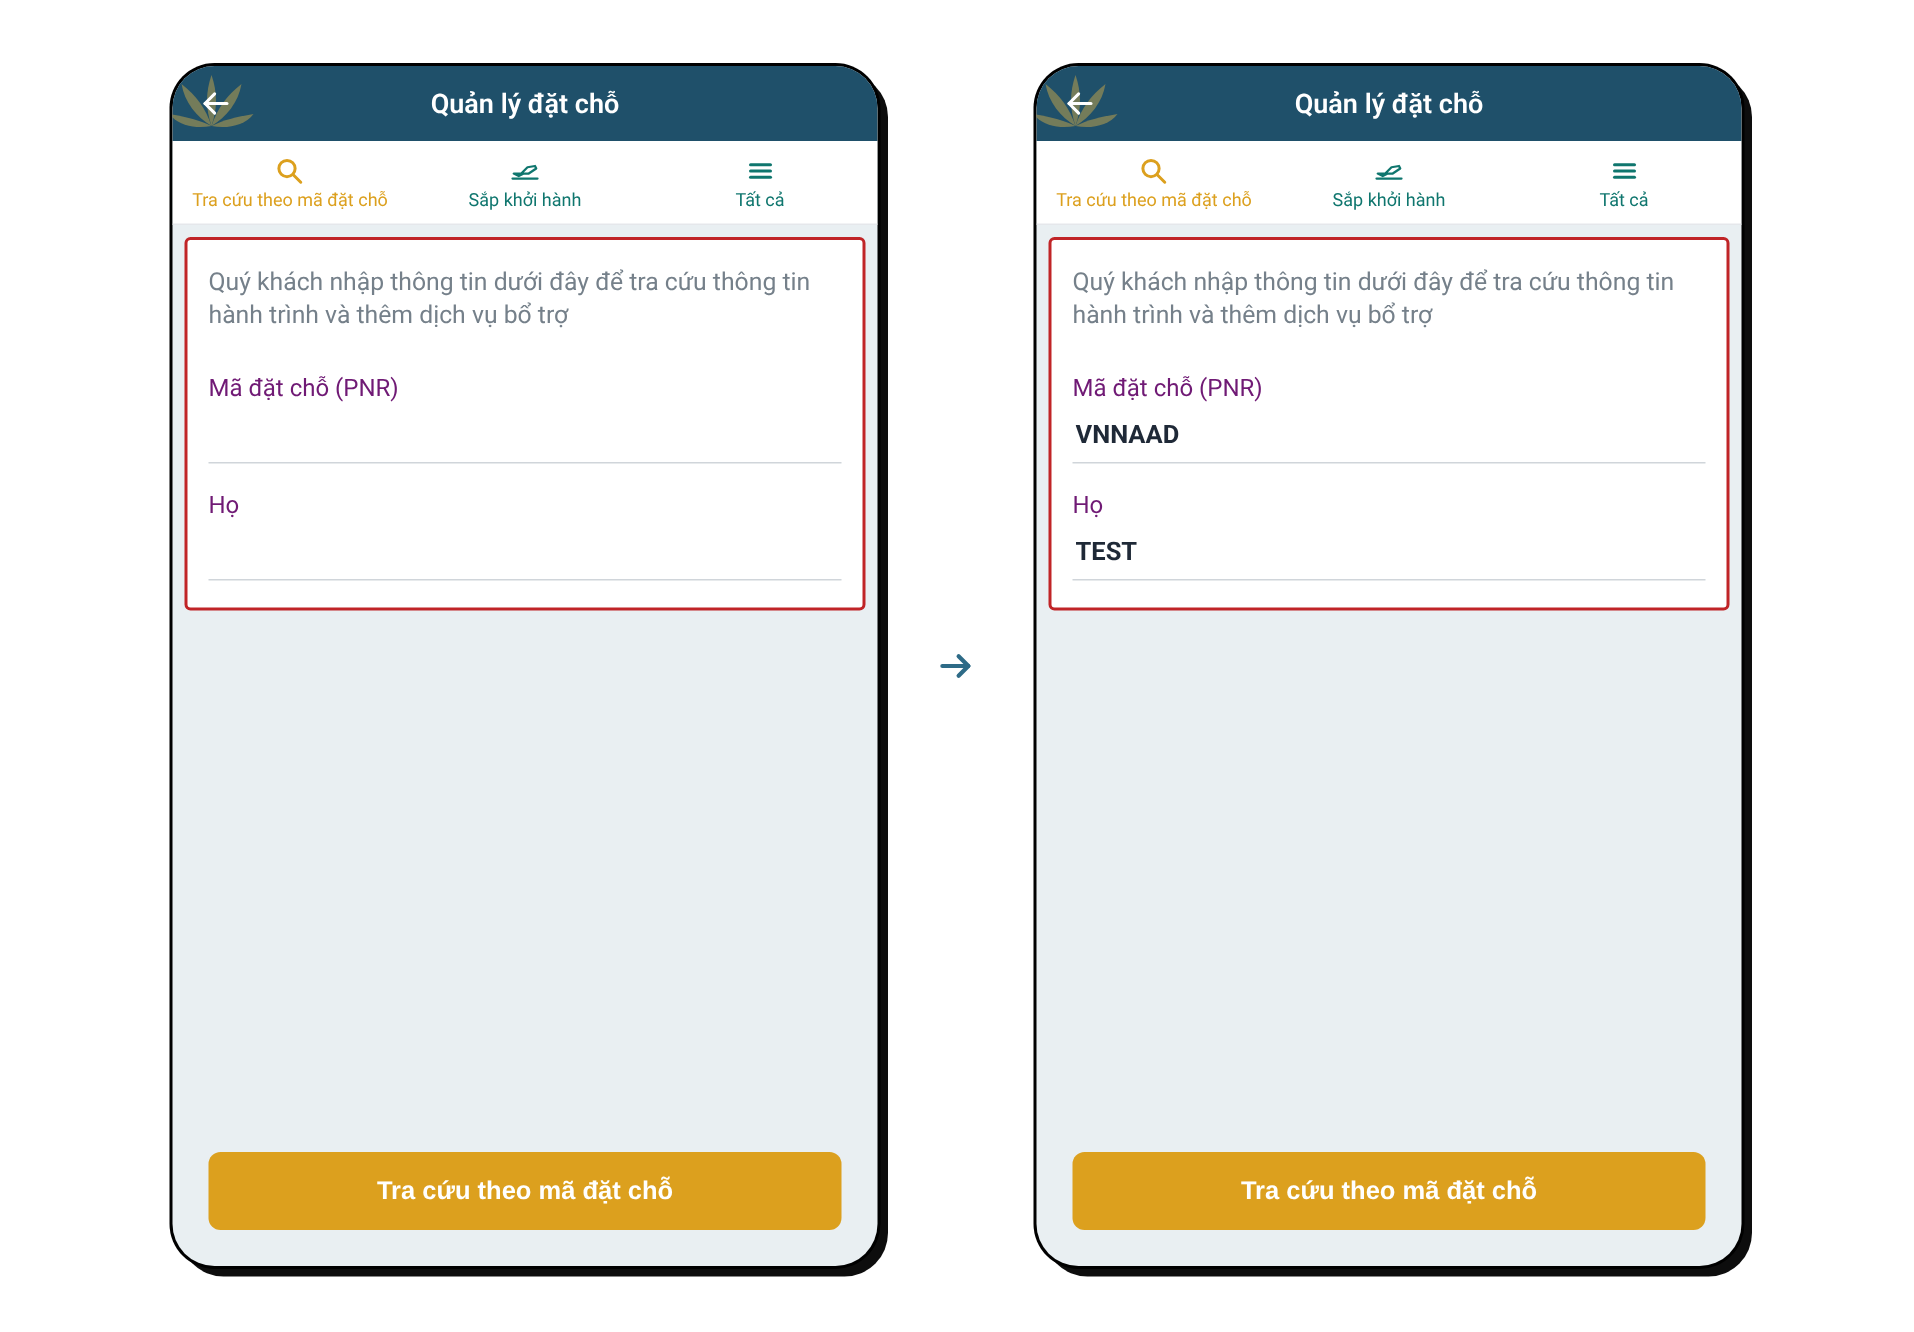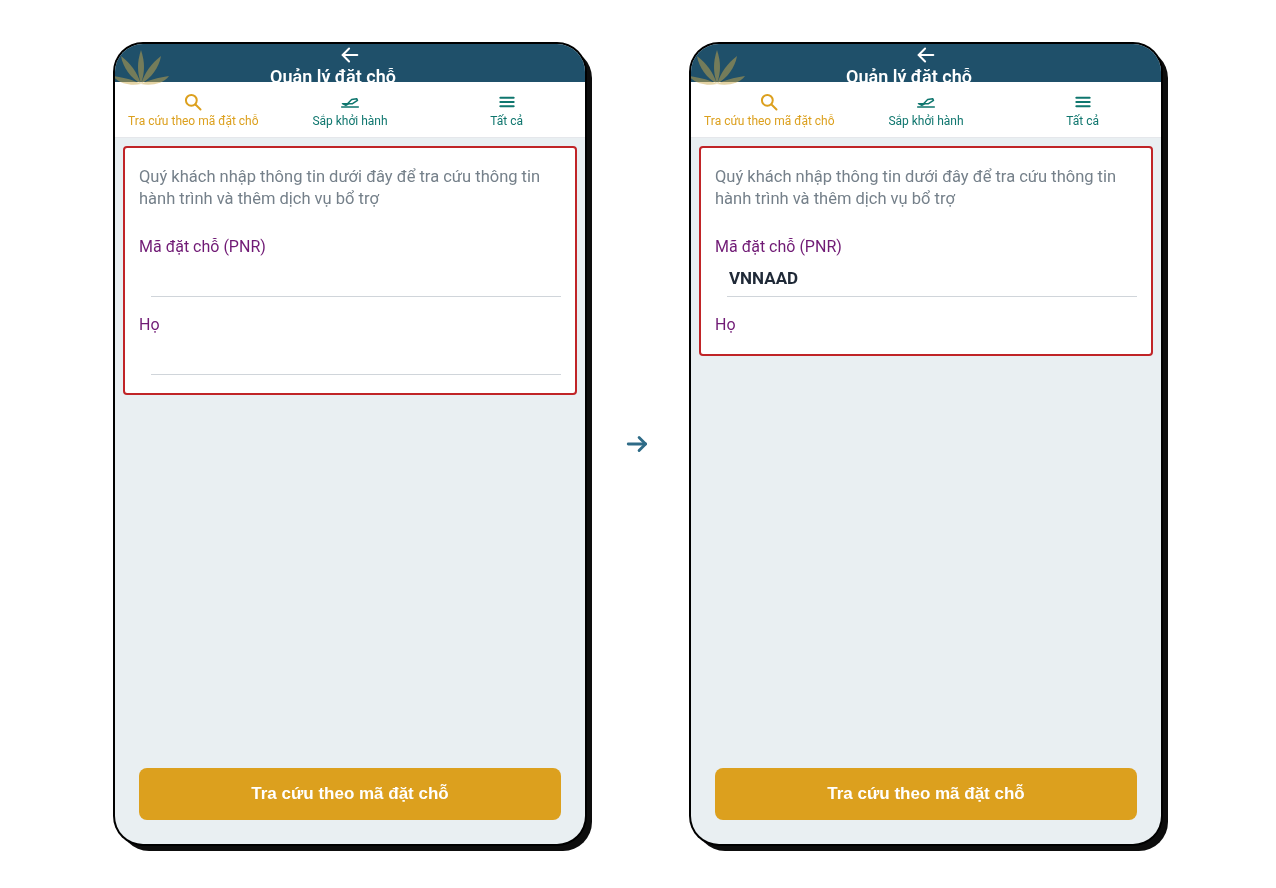--- a/index.html
+++ b/index.html
@@ -14,26 +14,25 @@
     box-shadow: 6px 6px 0 1px rgba(0,0,0,0.95), 0 0 0 2px #000;
     overflow: hidden;
     display: flex;
     flex-direction: column;
     position: relative;
   }
 
   .app-header {
     background: #1f506a;
     color: #ffffff;
-    height: 38px;
+    height: 50px;
     display: flex;
     align-items: center;
     padding: 0 12px;
     position: relative;
-    flex-direction: column;
   }
   .lotus {
     position: absolute;
     left: -4px; top: 6px;
     width: 60px; height: 60px;
     opacity: 0.5;
   }
   .back-btn {
     z-index: 2;
     width: 34px; height: 34px;
@@ -93,21 +92,20 @@
     border: none;
     border-bottom: 1px solid #d0d5da;
     font-size: 17px;
     font-weight: 700;
     color: #1f2937;
     padding: 6px 2px 8px 2px;
     outline: none;
     background: transparent;
     margin-bottom: 18px;
     font-family: inherit;
-    margin-left: 12px;
   }
   .field-input::placeholder { font-weight: 400; color: #bfc6cc; }
 
   .spacer { flex: 1; }
 
   .submit-bar {
     padding: 16px 24px 24px 24px;
   }
   .submit-btn {
     width: 100%;
@@ -259,20 +257,21 @@
       </div>
     </div>
 
     <div class="form-card">
       <div class="intro">Quý khách nhập thông tin dưới đây để tra cứu thông tin hành trình và thêm dịch vụ bổ trợ</div>
 
       <div class="field-label">Mã đặt chỗ (PNR)</div>
       <input class="field-input" type="text" value="VNNAAD" style="">
 
       <div class="field-label">Họ</div>
+      <input class="field-input" type="text" style="margin-bottom: 4px;" value="TEST">
     </div>
 
     <div class="spacer"></div>
 
     <div class="submit-bar">
       <button class="submit-btn">Tra cứu theo mã đặt chỗ</button>
     </div>
   </div>
 
 </div>

